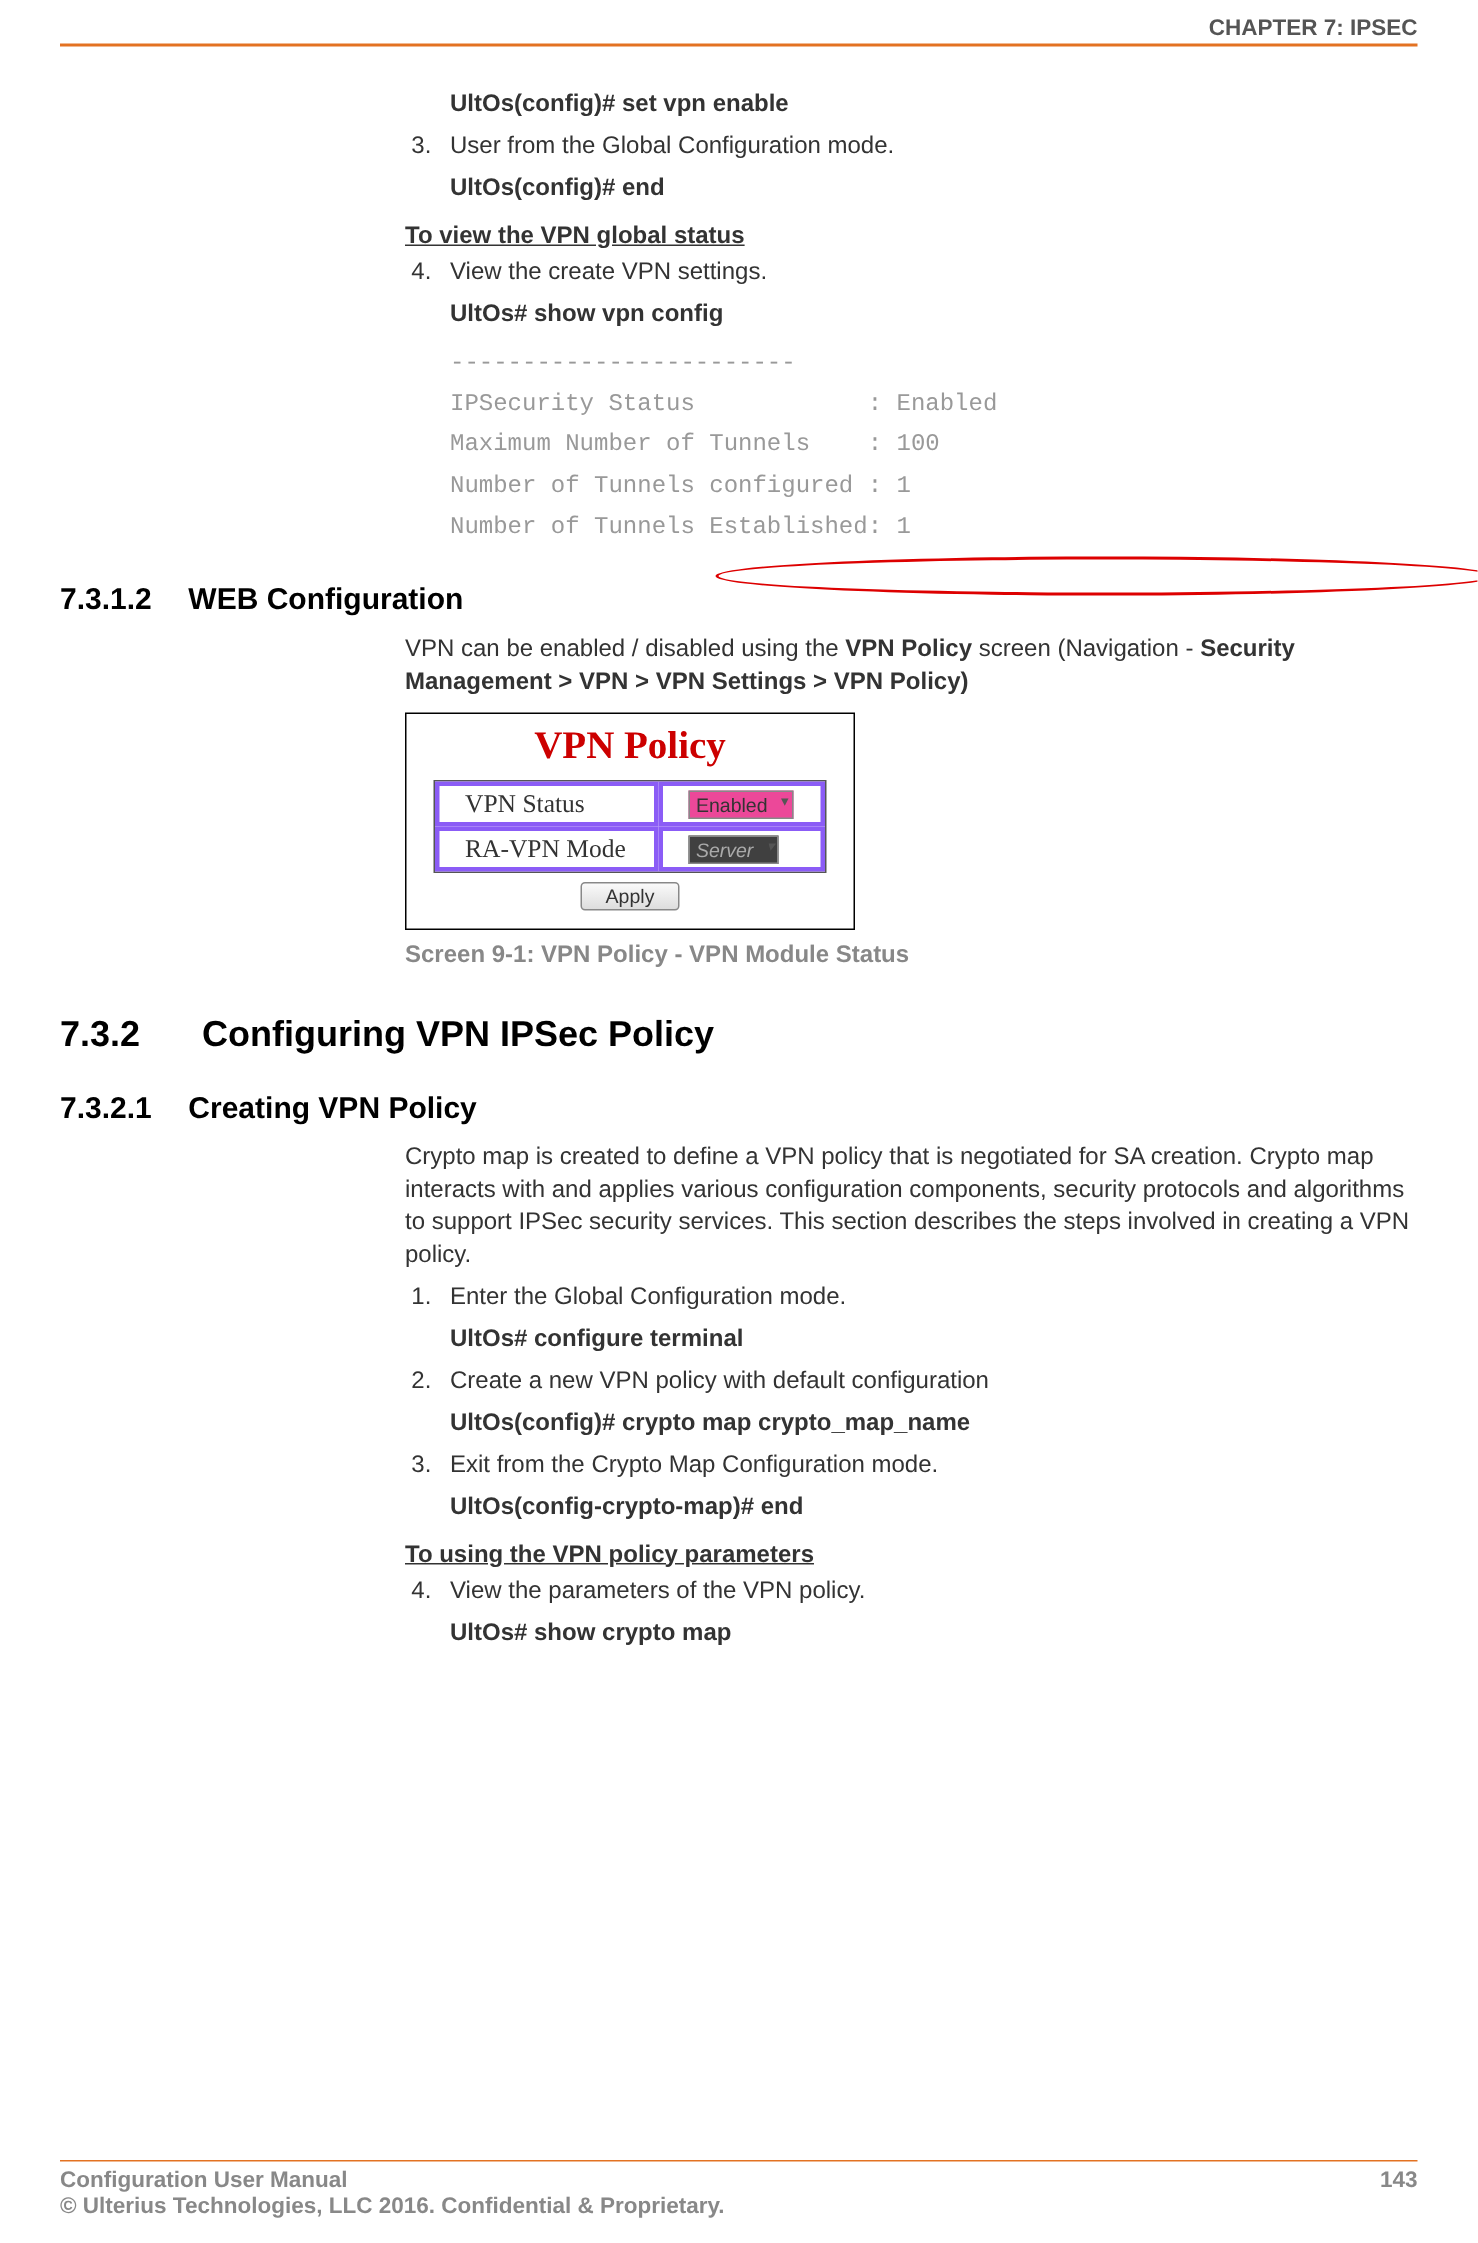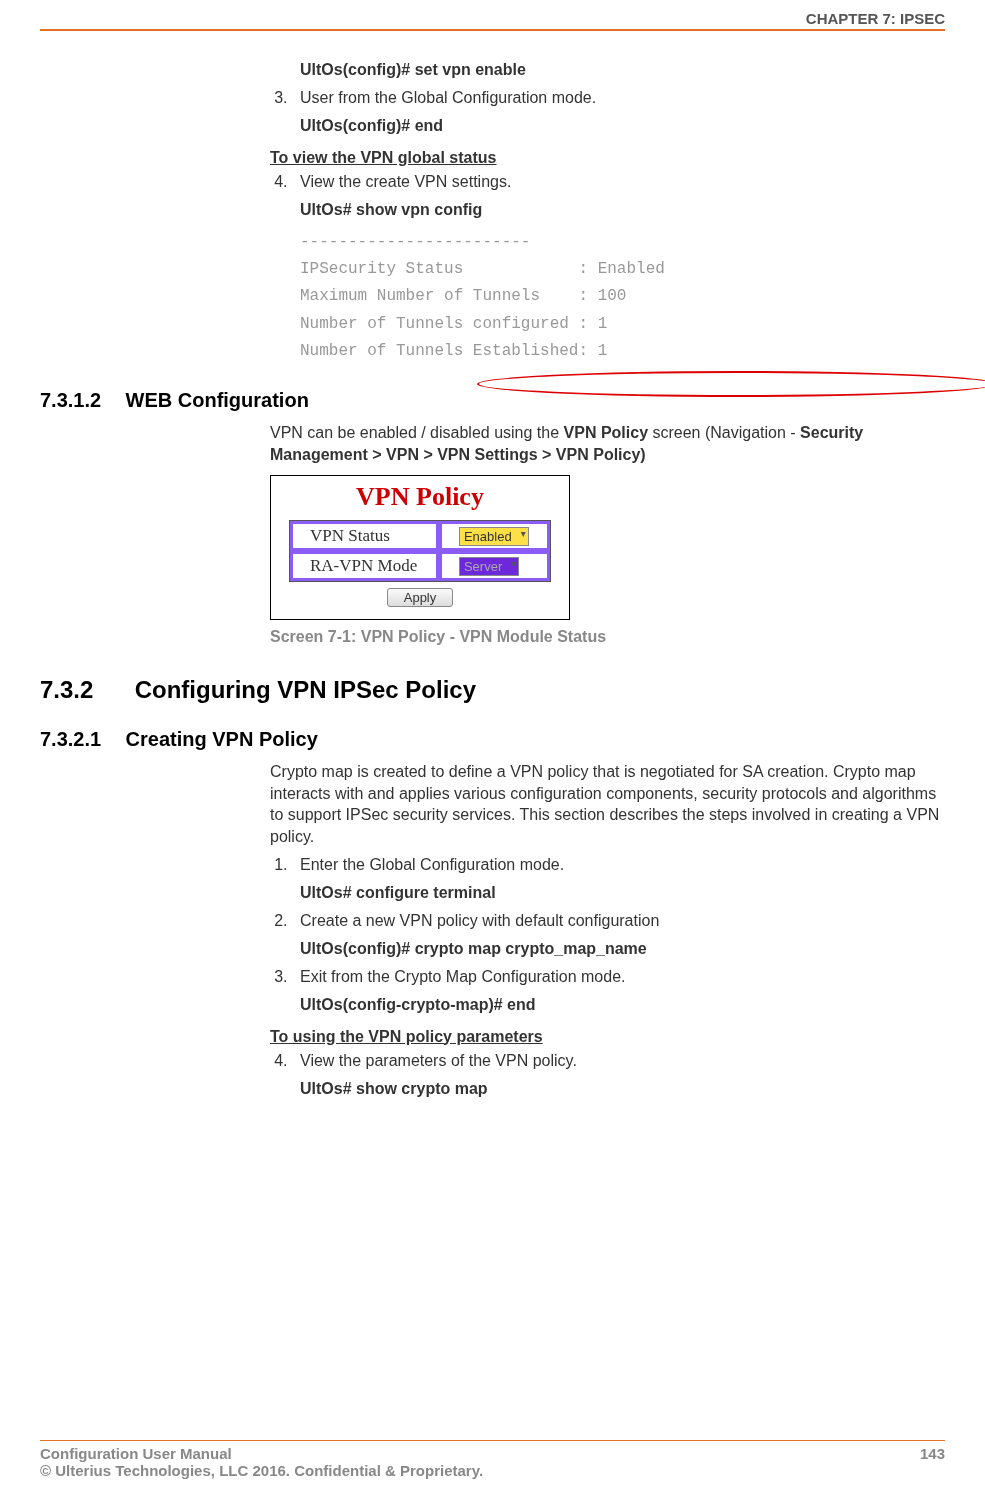--- a/index.html
+++ b/index.html
@@ -127,37 +127,38 @@
   .figure-cell {
     display: table-cell;
     border: 3px solid #8b5cf6;
     padding: 2px 17px;
     vertical-align: middle;
   }
   .dropdown {
     font-family: Arial, sans-serif;
     font-size: 13px;
     border: 1px solid #888;
-    background: #fde047;
+    background: #ec4899;
     padding: 1px 16px 1px 4px;
     position: relative;
     display: inline-block;
     color: #333;
   }
   .dropdown::after {
     content: "▾";
     position: absolute;
     right: 2px;
     top: 0;
     font-size: 10px;
     color: #555;
   }
   .dropdown.disabled {
     color: #aaa;
-    background: #6d28d9;
+    background: #404040;
+    font-style: italic;
   }
   .apply-btn {
     display: block;
     margin: 4px auto 0 auto;
     font-family: Arial, sans-serif;
     font-size: 13px;
     border: 1px solid #888;
     border-radius: 3px;
     padding: 1px 8px;
     background: linear-gradient(#fafafa, #ddd);
@@ -237,21 +238,21 @@
         <div class="figure-row">
           <div class="figure-cell">RA-VPN Mode</div>
           <div class="figure-cell">
             <span class="dropdown disabled">Server</span>
           </div>
         </div>
       </div>
       <div class="apply-btn">Apply</div>
     </div>
 
-    <div class="caption">Screen 7-1: VPN Policy - VPN Module Status</div>
+    <div class="caption">Screen 9-1: VPN Policy - VPN Module Status</div>
   </div>
 
   <h2 class="bigsec">
     <span class="num">7.3.2</span>
     <span>Configuring VPN IPSec Policy</span>
   </h2>
 
   <h2 class="sec">
     <span class="num">7.3.2.1</span>
     <span>Creating VPN Policy</span>

